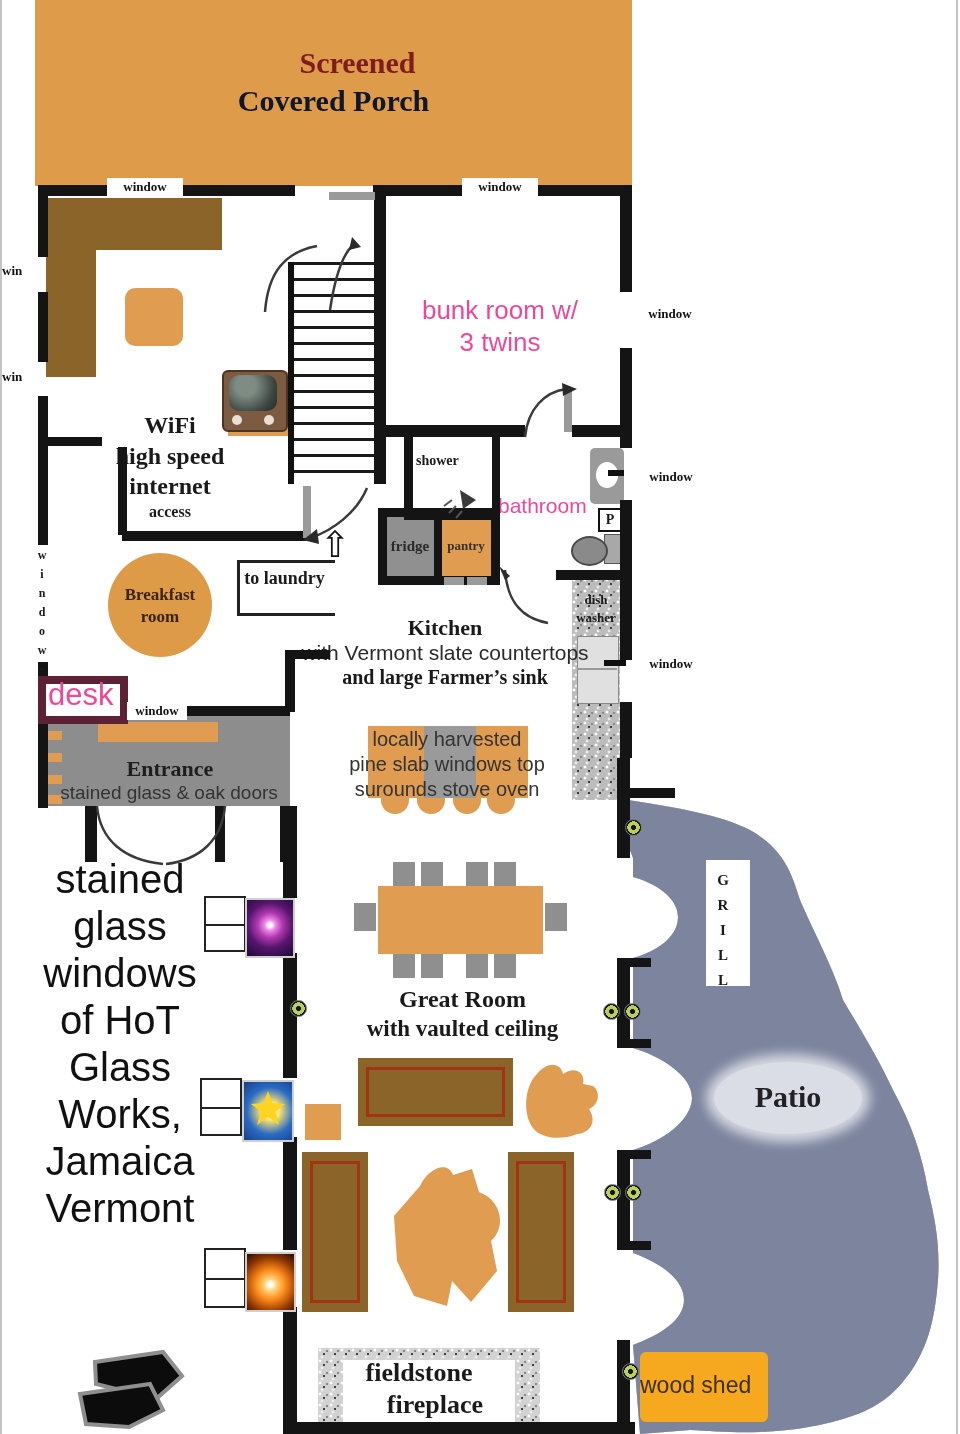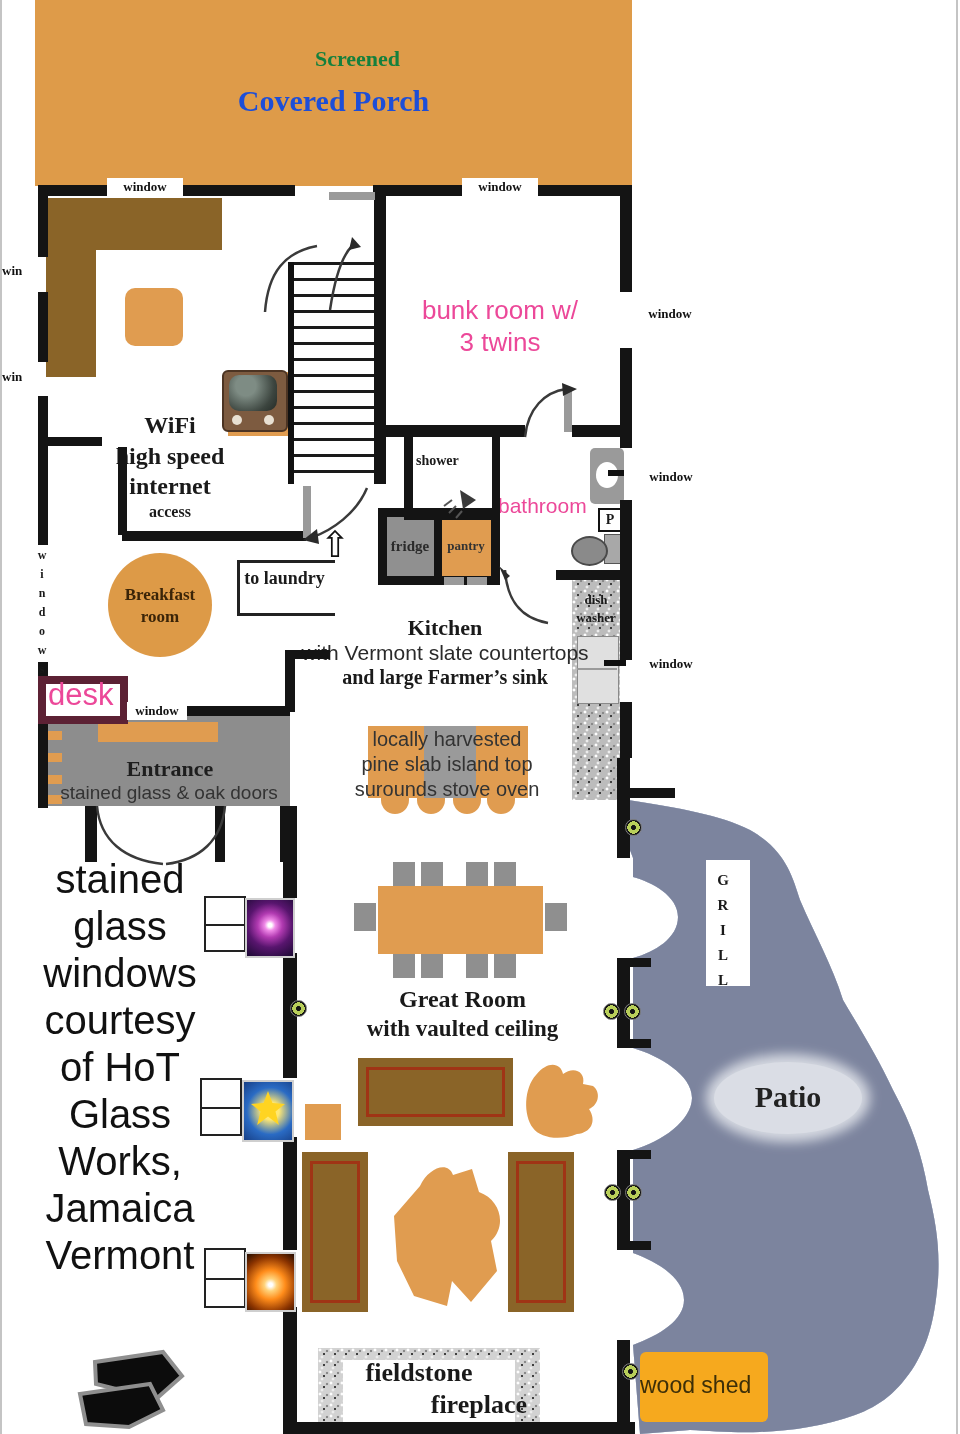--- a/index.html
+++ b/index.html
@@ -32,22 +32,22 @@
 </style>
 </head>
 <body>
 
 <div id="plan">
 
   <div class="abs" style="left:0;top:0;width:2px;height:1434px;background:#c4c4c4;z-index:60;"></div>
   <div class="abs" style="left:956px;top:0;width:2px;height:1434px;background:#c4c4c4;z-index:60;"></div>
 
   <div class="abs" style="left:35px;top:0;width:597px;height:186px;background:#DE9B49;z-index:2;"></div>
-  <div class="abs serifb" style="left:35px;top:46px;width:645px;text-align:center;font-size:22px;font-weight:600;color:#15803d;z-index:3;">Screened</div>
-  <div class="abs serifb" style="left:35px;top:84px;width:597px;text-align:center;font-size:30px;color:#1d4ed8;z-index:3;">Covered Porch</div>
+  <div class="abs serifb" style="left:35px;top:46px;width:645px;text-align:center;font-size:30px;font-weight:600;color:#7f1d1d;z-index:3;">Screened</div>
+  <div class="abs serifb" style="left:35px;top:84px;width:597px;text-align:center;font-size:30px;color:#0f172a;z-index:3;">Covered Porch</div>
 
   <svg class="abs" style="left:600px;top:770px;z-index:4;" width="356" height="664" viewBox="0 0 356 664">
     <defs>
       <filter id="speckLight" x="-5%" y="-5%" width="110%" height="110%">
         <feTurbulence type="fractalNoise" baseFrequency="0.55" numOctaves="2" seed="3"></feTurbulence>
         <feColorMatrix type="luminanceToAlpha"></feColorMatrix>
         <feComponentTransfer>
             <feFuncA type="discrete" tableValues="0 0 1"></feFuncA>
           </feComponentTransfer>
         <feFlood flood-color="#cdd3e2" result="f"></feFlood>
@@ -132,21 +132,21 @@
   <div class="abs" style="left:577px;top:668px;width:40px;height:2px;background:#9a9a9a;z-index:8;"></div>
   <div class="abs" style="left:604px;top:660px;width:22px;height:6px;background:#111;z-index:9;"></div>
 
   <div class="abs" style="left:368px;top:726px;width:160px;height:72px;background:#E09C50;z-index:6;"></div>
   <div class="abs" style="left:424px;top:726px;width:52px;height:72px;background:#9a9a9a;z-index:7;"></div>
   <div class="abs" style="left:381px;top:797px;width:28px;height:17px;background:#E09C50;border-radius:0 0 14px 14px;z-index:6;"></div>
   <div class="abs" style="left:417px;top:797px;width:28px;height:17px;background:#E09C50;border-radius:0 0 14px 14px;z-index:6;"></div>
   <div class="abs" style="left:453px;top:797px;width:28px;height:17px;background:#E09C50;border-radius:0 0 14px 14px;z-index:6;"></div>
   <div class="abs" style="left:487px;top:797px;width:28px;height:17px;background:#E09C50;border-radius:0 0 14px 14px;z-index:6;"></div>
   <div class="abs sans ctr" style="left:327px;top:728px;width:240px;font-size:20px;color:#333;z-index:10;">locally harvested</div>
-  <div class="abs sans ctr" style="left:327px;top:753px;width:240px;font-size:20px;color:#333;z-index:10;">pine slab island top</div>
+  <div class="abs sans ctr" style="left:327px;top:753px;width:240px;font-size:20px;color:#333;z-index:10;">pine slab windows top</div>
   <div class="abs sans ctr" style="left:327px;top:778px;width:240px;font-size:20px;color:#333;z-index:10;">surounds stove oven</div>
 
   <div class="abs" style="left:38px;top:676px;width:74px;height:32px;background:#fff;border:8px solid #5C2134;z-index:33;"></div>
   <div class="abs sans" style="left:48px;top:679px;width:80px;font-size:31px;line-height:32px;z-index:34;">desk</div>
   <div class="abs" style="left:48px;top:716px;width:242px;height:90px;background:#8D8D8D;z-index:5;"></div>
   <div class="abs" style="left:98px;top:722px;width:120px;height:20px;background:#E09C50;z-index:6;"></div>
   <div class="abs" style="left:46px;top:731px;width:16px;height:9px;background:#E09C50;z-index:6;"></div>
   <div class="abs" style="left:46px;top:753px;width:16px;height:9px;background:#E09C50;z-index:6;"></div>
   <div class="abs" style="left:46px;top:775px;width:16px;height:9px;background:#E09C50;z-index:6;"></div>
   <div class="abs" style="left:46px;top:795px;width:16px;height:9px;background:#E09C50;z-index:6;"></div>
@@ -175,27 +175,26 @@
   <div class="sofa" style="left:302px;top:1152px;width:66px;height:160px;">
       <div class="inner"></div>
     </div>
   <div class="sofa" style="left:508px;top:1152px;width:66px;height:160px;">
       <div class="inner"></div>
     </div>
 
   <div class="abs speckle" style="left:318px;top:1348px;width:222px;height:86px;background-color:#d2d2d2;z-index:6;"></div>
   <div class="abs" style="left:343px;top:1360px;width:172px;height:62px;background:#fff;z-index:7;"></div>
   <div class="abs serifb ctr" style="left:343px;top:1358px;width:152px;font-size:26px;z-index:10;">fieldstone</div>
-  <div class="abs serifb ctr" style="left:343px;top:1390px;width:184px;font-size:26px;z-index:10;text-align:right;">fireplace</div>
+  <div class="abs serifb ctr" style="left:343px;top:1390px;width:184px;font-size:26px;z-index:10;">fireplace</div>
 
   <div class="abs sans" style="left:0;top:856px;width:240px;text-align:center;font-size:40px;line-height:47px;color:#111;z-index:10;">
     <div>stained</div>
     <div>glass</div>
     <div>windows</div>
-    <div>courtesy</div>
     <div>of HoT</div>
     <div>Glass</div>
     <div>Works,</div>
     <div>Jamaica</div>
     <div>Vermont</div>
   </div>
 
   <div class="glasspane" style="left:204px;top:896px;width:38px;height:52px;">
       <div class="mid"></div>
     </div>

